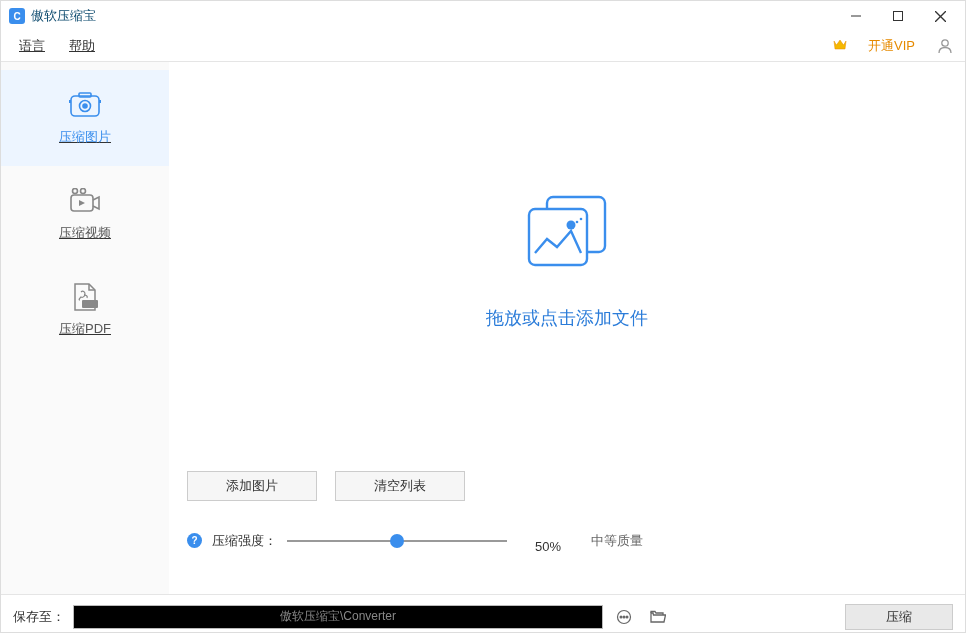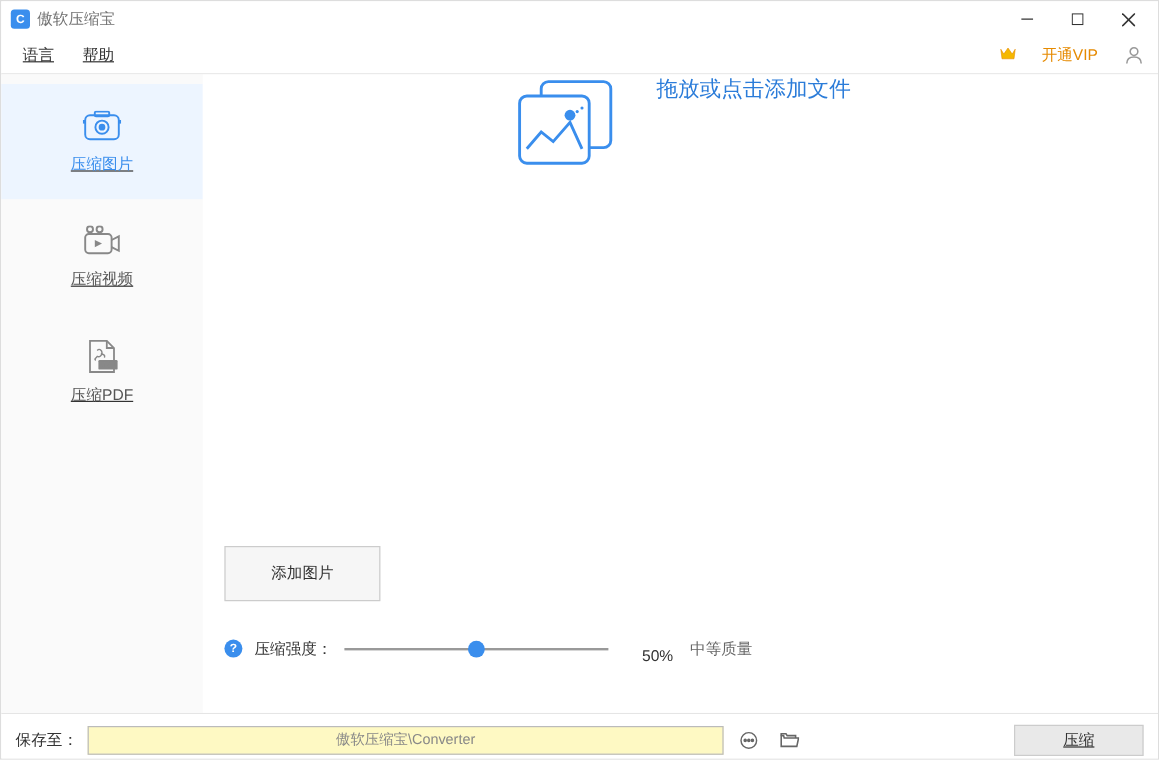--- a/index.html
+++ b/index.html
@@ -1,69 +1,69 @@
 <!DOCTYPE html>
 <html><head>
 <meta charset="utf-8">
 <style>
 * { box-sizing: border-box; margin: 0; padding: 0; }
 body { font-family: "Microsoft YaHei", "Segoe UI", sans-serif; font-size: 13px; color: #333; background: #fff; width: 966px; height: 633px; overflow: hidden; border: 1px solid #ddd; }
 
 .titlebar { height: 30px; display: flex; align-items: center; padding: 0 4px 0 8px; background: #fff; }
 .titlebar .app-icon { width: 16px; height: 16px; background: #3a8eed; border-radius: 3px; display: flex; align-items: center; justify-content: center; margin-right: 6px; }
 .titlebar .app-icon span { color: #fff; font-size: 10px; font-weight: bold; }
-.titlebar .app-title { font-size: 13px; color: #737373; }
+.titlebar .app-title { font-size: 13px; color: #0c4a6e; }
 .titlebar .spacer { flex: 1; }
 .titlebar .win-btn { width: 42px; height: 28px; display: flex; align-items: center; justify-content: center; cursor: pointer; }
 
 .menubar { height: 30px; display: flex; align-items: center; padding: 0 6px; background: #fff; }
 .menubar .menu-item { padding: 4px 12px; cursor: pointer; font-size: 13px; text-decoration: underline; }
 .menubar .spacer { flex: 1; }
 .menubar .vip { display: flex; align-items: center; gap: 20px; padding: 3px 8px; cursor: pointer; color: #e68a00; font-size: 13px; margin-right: 8px; }
 .menubar .profile { width: 28px; height: 28px; display: flex; align-items: center; justify-content: center; cursor: pointer; }
 .menubar .profile svg { stroke: #999; }
 
 .body-row { display: flex; height: 533px; border-top: 1px solid #e5e5e5; }
 
 .sidebar { width: 168px; background: #fafafa; display: flex; flex-direction: column; padding-top: 8px; text-decoration: underline; }
 .sidebar .item { height: 96px; display: flex; flex-direction: column; align-items: center; justify-content: center; gap: 8px; cursor: pointer; color: #555; }
 .sidebar .item.active { background: #edf5ff; color: #3a8eed; }
 .sidebar .item .icon-wrap { width: 34px; height: 30px; display: flex; align-items: center; justify-content: center; }
 .sidebar .item .label { font-size: 13px; }
 
 .main { flex: 1; display: flex; flex-direction: column; background: #fff; }
 
-.dropzone { flex: 1; display: flex; flex-direction: row; justify-content: center; gap: 30px; cursor: pointer; font-family: Liberation Serif, serif; }
+.dropzone { flex: 1; display: flex; flex-direction: column; align-items: center; justify-content: center; gap: 30px; cursor: pointer; }
 .dropzone .drop-text { color: #2b7cd9; font-size: 18px; }
 
 .controls { padding: 12px 18px 22px; }
 .btn-row { display: flex; gap: 18px; margin-bottom: 26px; }
-.btn { width: 130px; height: 46px; background: #f6f6f6; border: 1px solid #ccc; cursor: pointer; font-size: 13px; display: flex; align-items: center; justify-content: center; font-family: Liberation Serif, serif; }
+.btn { width: 130px; height: 30px; background: #f6f6f6; border: 1px solid #ccc; cursor: pointer; font-size: 13px; display: flex; align-items: center; justify-content: center; font-family: Liberation Serif, serif; }
 
 .setting-row { display: flex; align-items: center; gap: 10px; margin-bottom: 18px; font-size: 13px; }
 .setting-row .info-icon { width: 15px; height: 15px; border-radius: 50%; background: #3a8eed; color: #fff; display: flex; align-items: center; justify-content: center; font-size: 10px; font-weight: bold; }
 .setting-row .label { color: #333; }
 
 .slider-wrap { position: relative; width: 220px; height: 18px; display: flex; align-items: center; }
 .slider-track { position: absolute; width: 100%; height: 2px; background: #999; }
 .slider-thumb { position: absolute; left: 50%; transform: translateX(-50%); width: 14px; height: 14px; border-radius: 50%; background: #3a8eed; cursor: pointer; }
 
 .radio-group { display: flex; align-items: center; gap: 18px; }
 .radio-opt { display: flex; align-items: center; gap: 5px; cursor: pointer; }
 .radio-dot { width: 14px; height: 14px; border: 1.5px solid #666; border-radius: 50%; display: flex; align-items: center; justify-content: center; }
 .radio-dot.checked::after { content: ""; width: 7px; height: 7px; background: #333; border-radius: 50%; }
 
 .footer { height: 44px; border-top: 1px solid #e5e5e5; display: flex; align-items: center; padding: 0 12px; gap: 8px; background: #fff; }
 .footer .save-label { font-size: 13px; color: #333; }
-.footer .path-input { flex: 0 0 530px; height: 24px; border: 1px solid #bbb; background: #fef9c3; color: #888; font-size: 12px; text-align: center; padding: 0 6px; }
+.footer .path-input { flex: 0 0 530px; height: 24px; border: 1px solid #bbb; background: #000000; color: #888; font-size: 12px; text-align: center; padding: 0 6px; }
 .footer .icon-btn { width: 26px; height: 24px; display: flex; align-items: center; justify-content: center; cursor: pointer; }
 .footer .spacer { flex: 1; }
-.footer .compress-btn { width: 108px; height: 26px; background: #e9e9e9; border: 1px solid #ccc; cursor: pointer; font-size: 13px; display: flex; align-items: center; justify-content: center; text-decoration: underline; }
-
-.quality-text { color: #666; margin-left: 4px; }
+.footer .compress-btn { width: 108px; height: 26px; background: #e9e9e9; border: 1px solid #ccc; cursor: pointer; font-size: 13px; display: flex; align-items: center; justify-content: center; }
+
+.quality-text { color: #666; margin-left: 20px; }
 .percent-text { color: #333; margin-left: 18px; margin-top: 12px; }
 </style>
 </head>
 <body>
 
 <div class="titlebar">
   <div class="app-icon">
       <span>C</span>
     </div>
   <div class="app-title">傲软压缩宝</div>
@@ -159,20 +159,21 @@
           <circle cx="56" cy="31" r="1.3" fill="#3a8eed" stroke="none"></circle>
           <circle cx="60" cy="28" r="1.3" fill="#3a8eed" stroke="none"></circle>
         </svg>
       </div>
       <div class="drop-text">拖放或点击添加文件</div>
     </div>
 
     <div class="controls">
       <div class="btn-row">
         <div class="btn">添加图片</div>
+        <div class="btn">清空列表</div>
       </div>
 
       <div class="setting-row">
         <div class="info-icon">?</div>
         <div class="label">压缩强度：</div>
         <div class="slider-wrap">
           <div class="slider-track"></div>
           <div class="slider-thumb"></div>
         </div>
         <span class="percent-text">50%</span>

